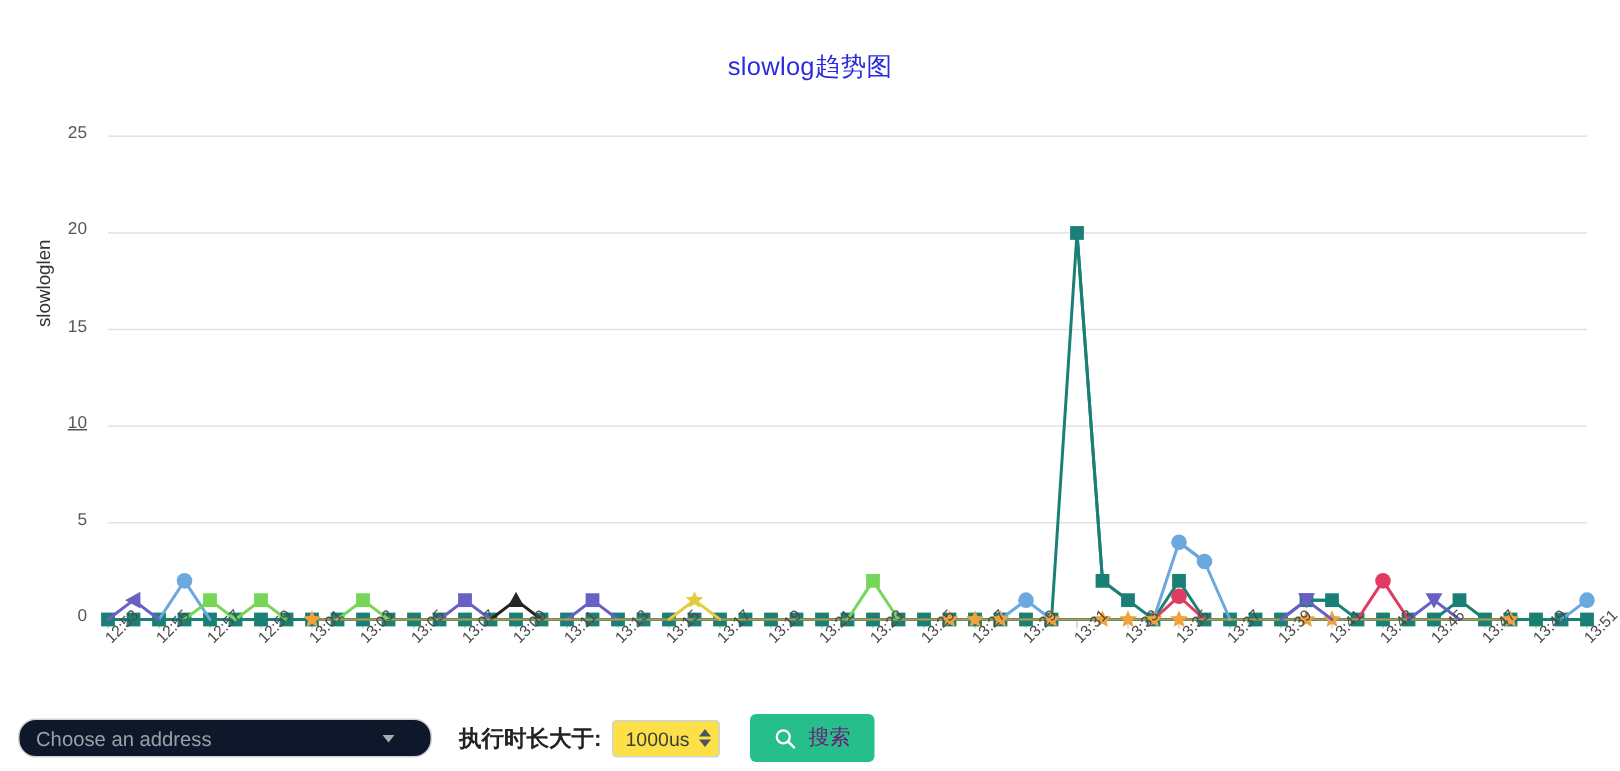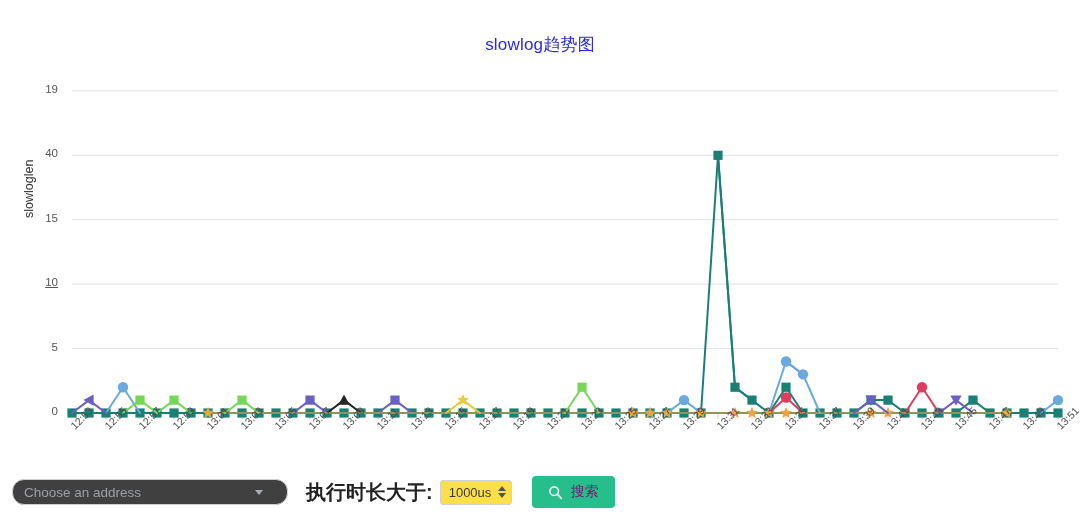--- a/index.html
+++ b/index.html
@@ -25,31 +25,31 @@
   .x-tick-label{
     position:absolute;font-size:10.5px;color:#4a4a4a;white-space:nowrap;
     transform:rotate(-45deg);transform-origin:left top;
   }
   #bottom-bar{
     position:absolute;left:0;top:470px;width:1080px;height:44px;
     display:flex;align-items:center;
   }
   #address-select{
     margin-left:12px;width:276px;height:26px;
-    border:1px solid #cfd3d6;border-radius:12px;background:#404040;
+    border:1px solid #cfd3d6;border-radius:12px;background:#0f172a;
     display:flex;align-items:center;justify-content:space-between;
     padding:0 24px 0 11px;box-sizing:border-box;
   }
   #address-placeholder{font-size:13.5px;color:#9aa0a6;}
   .caret-down{
     width:0;height:0;border-left:4px solid transparent;
     border-right:4px solid transparent;border-top:5px solid #a8adb2;
   }
   #duration-label{
-    margin-left:18px;font-size:20px;color:#222;font-weight:bold;
+    margin-left:18px;font-size:15px;color:#222;font-weight:bold;
   }
   #duration-stepper{
     margin-left:7px;height:25px;min-width:72px;
     border:1px solid #cfd3d6;border-radius:3px;background:#fde047;
     display:flex;align-items:center;justify-content:space-between;
     padding:0 5px 0 8px;box-sizing:border-box;
   }
   #duration-value{font-size:13px;color:#3b3b3b;}
   .stepper-arrows{display:flex;flex-direction:column;gap:2px;margin-left:6px;}
   .arr-up{width:0;height:0;border-left:4px solid transparent;border-right:4px solid transparent;border-bottom:5px solid #4d5358;}
@@ -264,22 +264,22 @@
         <line x1="939" y1="413" x2="956" y2="400.11538461538464" stroke="#6a5fc4" stroke-width="2" fill="none" stroke-linecap="round"></line>
         <line x1="956" y1="400.11538461538464" x2="973" y2="413" stroke="#6a5fc4" stroke-width="2" fill="none" stroke-linecap="round"></line>
         <polygon points="871,405.71538461538466 876.6,395.5153846153846 865.4,395.5153846153846" fill="#6a5fc4"></polygon>
         <polygon points="956,405.71538461538466 961.6,395.5153846153846 950.4,395.5153846153846" fill="#6a5fc4"></polygon>
       </g>
     </svg>
 <div class="y-tick-label" style="left: 32px; top: 405px;">0</div>
     <div class="y-tick-label" style="left: 32px; top: 340.577px;">5</div>
     <div class="y-tick-label" style="left: 32px; top: 276.154px; text-decoration: underline;">10</div>
     <div class="y-tick-label" style="left: 32px; top: 211.731px;">15</div>
-    <div class="y-tick-label" style="left: 32px; top: 147.308px;">40</div>
-    <div class="y-tick-label" style="left: 32px; top: 82.8846px;">19</div>
+    <div class="y-tick-label" style="left: 32px; top: 147.308px;">20</div>
+    <div class="y-tick-label" style="left: 32px; top: 82.8846px;">25</div>
     <div class="x-tick-label" style="left: 68px; top: 423px;">12:53</div>
     <div class="x-tick-label" style="left: 102px; top: 423px;">12:55</div>
     <div class="x-tick-label" style="left: 136px; top: 423px;">12:57</div>
     <div class="x-tick-label" style="left: 170px; top: 423px;">12:59</div>
     <div class="x-tick-label" style="left: 204px; top: 423px;">13:01</div>
     <div class="x-tick-label" style="left: 238px; top: 423px;">13:03</div>
     <div class="x-tick-label" style="left: 272px; top: 423px;">13:05</div>
     <div class="x-tick-label" style="left: 306px; top: 423px;">13:07</div>
     <div class="x-tick-label" style="left: 340px; top: 423px;">13:09</div>
     <div class="x-tick-label" style="left: 374px; top: 423px;">13:11</div>

